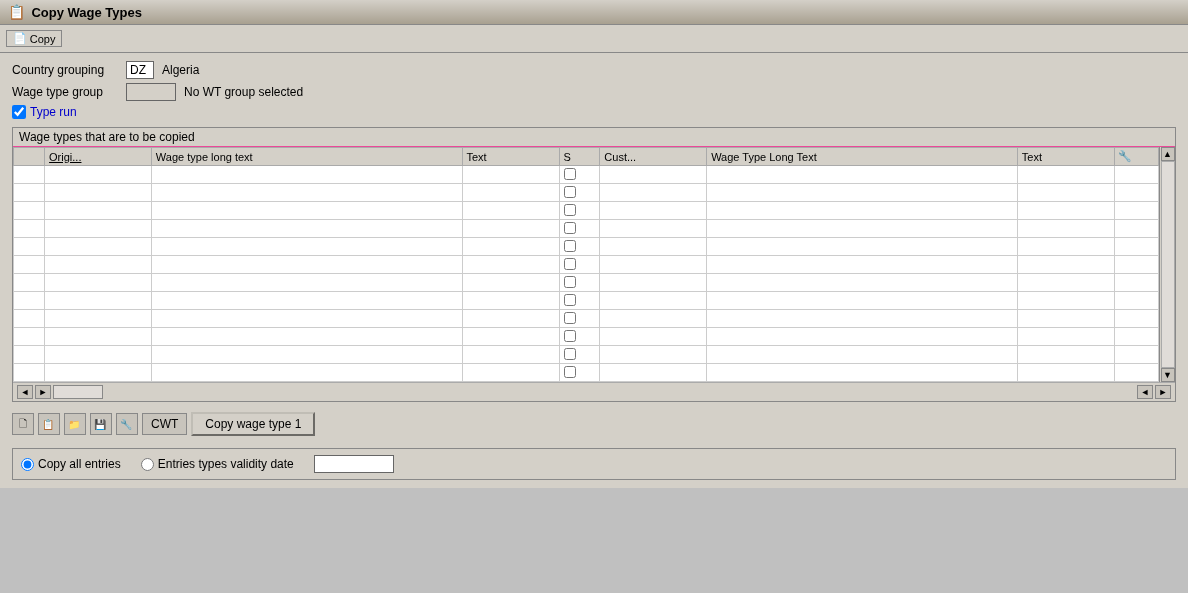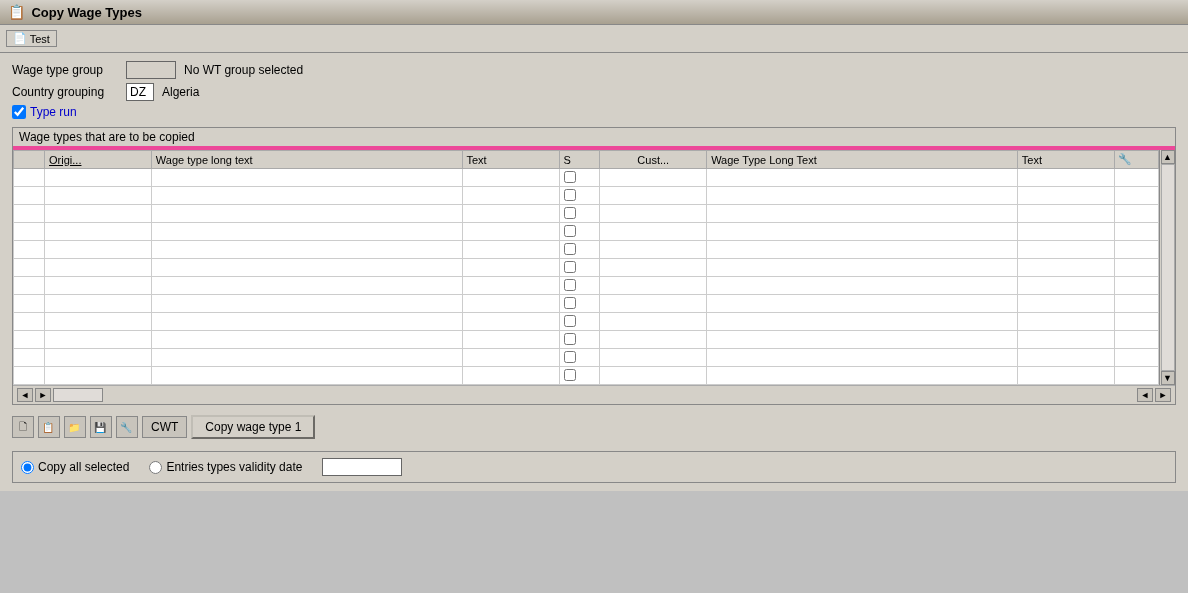--- a/index.html
+++ b/index.html
@@ -110,21 +110,21 @@
     
     .table-section {
       border: 1px solid #888;
       background: #fff;
       margin-bottom: 6px;
     }
     .table-section-title {
       background: #d4d0c8;
       padding: 2px 6px;
       font-size: 12px;
-      border-bottom: 4px solid #ec4899;
+      border-bottom: 1px solid #ec4899;
     }
     .wage-table {
       width: 100%;
       border-collapse: collapse;
       font-size: 11px;
     }
     .wage-table th {
       background: #d4d0c8;
       border: 1px solid #aaa;
       padding: 2px 4px;
@@ -276,56 +276,56 @@
 <body>
 
 <div class="title-bar">
   <span style="font-size:14px;">📋</span>
   <span>Copy Wage Types</span>
 </div>
 
 <div class="toolbar">
   <button class="toolbar-btn">
     <span>📄</span>
-    <span>Test</span>
+    <span>Copy</span>
   </button>
 </div>
 
 <div class="main-content">
+
+  <div class="form-row">
+    <span class="form-label">Country grouping</span>
+    <input class="form-input-box" type="text" value="DZ" readonly="" style="width: 28px;">
+    <span class="form-value">Algeria</span>
+  </div>
 
   <div class="form-row">
     <span class="form-label">Wage type group</span>
     <input class="form-input-wide" type="text" value="" style="width: 50px;">
     <span class="form-value">No WT group selected</span>
-  </div>
-
-  <div class="form-row">
-    <span class="form-label">Country grouping</span>
-    <input class="form-input-box" type="text" value="DZ" readonly="" style="width: 28px;">
-    <span class="form-value">Algeria</span>
   </div>
 
   <div class="checkbox-row">
     <input type="checkbox" id="test-run" checked="" style="">
     <label for="test-run" class="checkbox-label">Type run</label>
   </div>
 
   <div class="table-section">
     <div class="table-section-title">Wage types that are to be copied</div>
     <div class="table-wrapper">
       <div class="table-inner">
         <table class="wage-table">
           <thead>
             <tr>
               <th style="width:16px;"></th>
               <th style="width:55px;text-decoration:underline;">Origi...</th>
               <th style="width:160px;">Wage type long text</th>
               <th style="width:50px;">Text</th>
               <th style="width:16px;" class="table-col-checkbox">S</th>
-              <th style="width:55px;text-align:center;">Cust...</th>
+              <th style="width:55px;">Cust...</th>
               <th style="width:160px;">Wage Type Long Text</th>
               <th style="width:50px;">Text</th>
               <th style="width:20px;">
                 <span>🔧</span>
               </th>
             </tr>
           </thead>
           <tbody id="table-body">
 
           <tr>
@@ -501,21 +501,21 @@
     </button>
     <button class="action-btn">
       <span>Copy wage type 1</span>
     </button>
   </div>
 
   <div class="delimitation-section">
     <div class="delimitation-content">
       <div class="radio-option">
         <input type="radio" name="delimitation" id="copy-all" checked="" style="">
-        <label for="copy-all">Copy all selected</label>
+        <label for="copy-all">Copy all entries</label>
       </div>
       <div class="radio-option">
         <input type="radio" name="delimitation" id="entries-from" style="">
         <label for="entries-from">Entries types validity date</label>
       </div>
       <input class="date-input" type="text" placeholder="" style="">
     </div>
   </div>
 
 </div>

